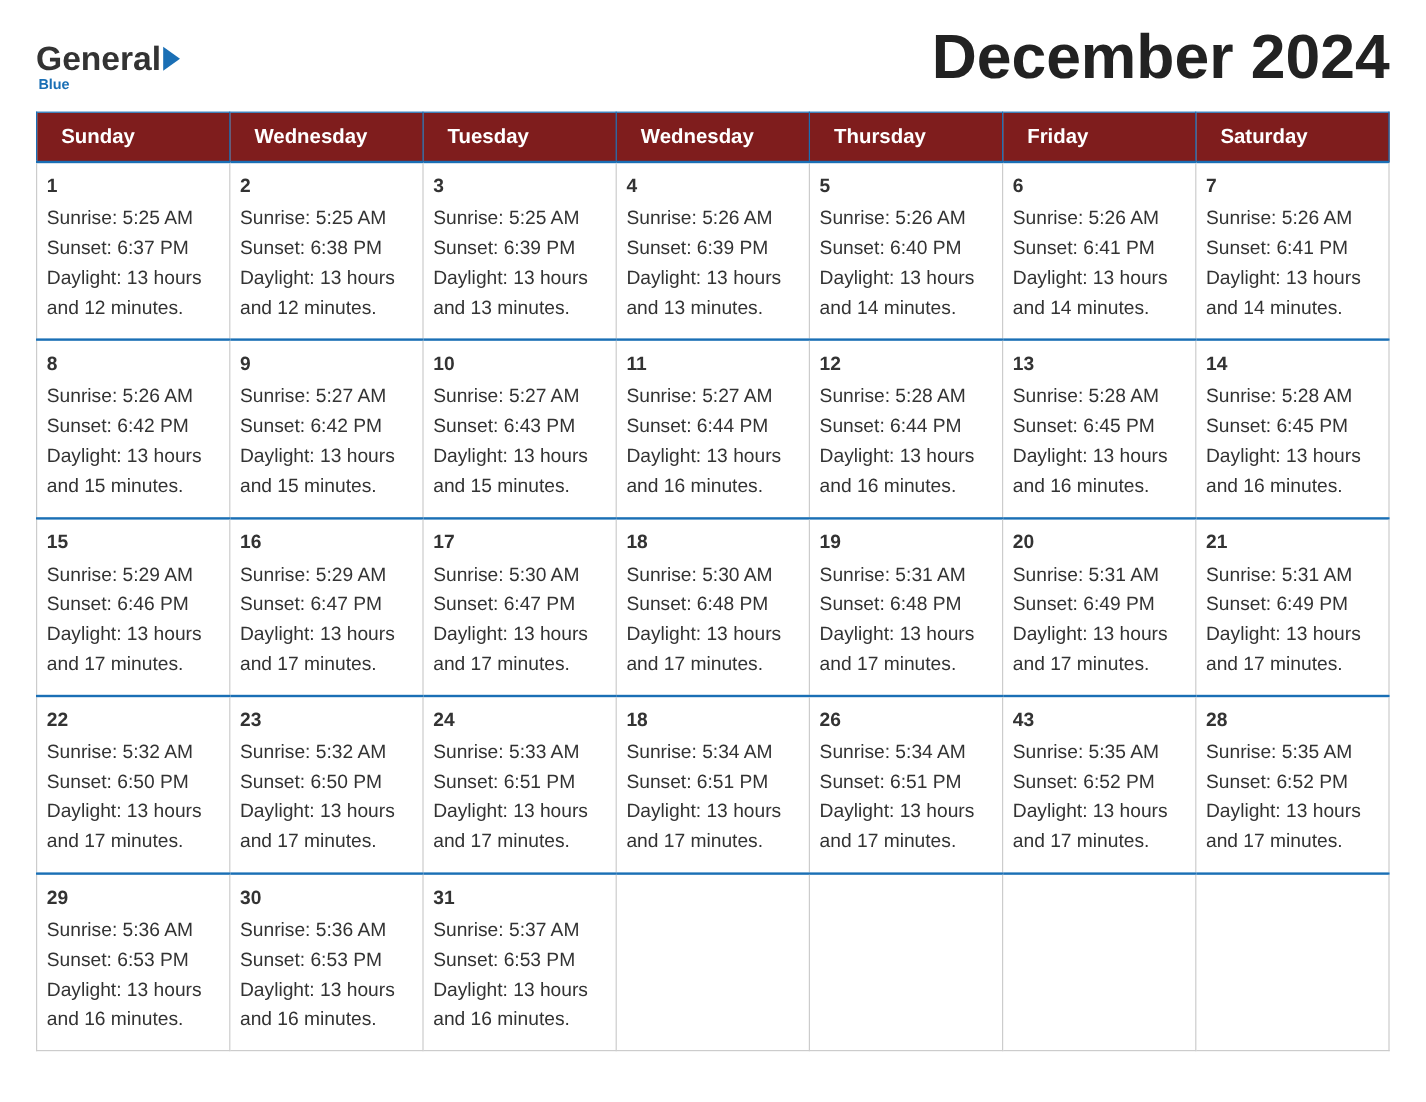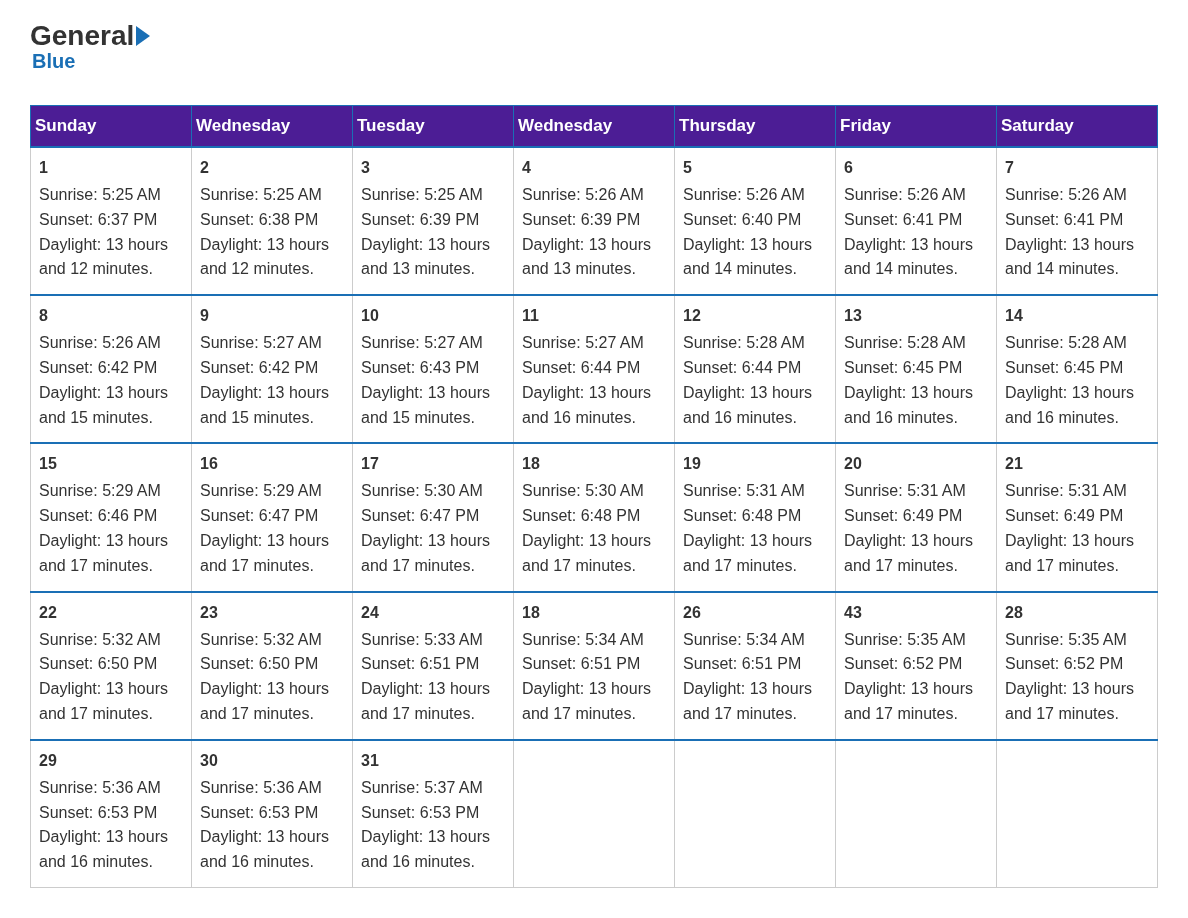--- a/index.html
+++ b/index.html
@@ -7,21 +7,21 @@
       font-family: Arial, sans-serif;
       background: #fff;
       padding: 20px 30px;
       width: 1188px;
       min-height: 918px;
     }
     .header {
       display: flex;
       justify-content: space-between;
       align-items: flex-end;
-      margin-bottom: 32px;
+      margin-bottom: 16px;
     }
     .logo {
       display: flex;
       flex-direction: column;
       align-items: flex-start;
     }
     .logo-text {
       display: flex;
       align-items: center;
       font-size: 28px;
@@ -50,25 +50,25 @@
       font-size: 22px;
       color: #555;
       margin-top: 4px;
     }
     .calendar {
       width: 100%;
       border-collapse: collapse;
       border: 1px solid #aaa;
     }
     .calendar th {
-      background-color: #4c1d95;
+      background-color: #7f1d1d;
       color: #fff;
       font-size: 17px;
       font-weight: bold;
-      padding: 10px 4px;
+      padding: 10px 20px;
       text-align: left;
       border: 1px solid #1a6fb5;
     }
     .calendar td {
       vertical-align: top;
       padding: 8px 8px 12px 8px;
       border: 1px solid #ccc;
       border-top: 2px solid #1a6fb5;
       width: calc(100% / 7);
       font-size: 13px;
@@ -82,39 +82,40 @@
       font-size: 16px;
       font-weight: bold;
       display: block;
       margin-bottom: 3px;
     }
     .day-info {
       font-size: 16px;
       line-height: 1.55;
     }
     .logo-tagline {
-      font-size: 20px;
+      font-size: 12px;
       color: #1a6fb5;
       font-weight: bold;
       margin-top: -2px;
       margin-left: 2px;
     }
   </style>
 </head>
 <body>
 
 <div class="header">
   <div class="logo">
     <div class="logo-text">
       <span class="logo-general">General</span>
       <span class="logo-arrow"></span>
     </div>
     <div class="logo-tagline">Blue</div>
   </div>
   <div class="title-block">
+    <div class="month-title">December 2024</div>
   </div>
 </div>
 
 <table class="calendar">
   <thead>
     <tr>
     <th>Sunday</th>
         <th>Wednesday</th>
         <th>Tuesday</th>
         <th>Wednesday</th>

